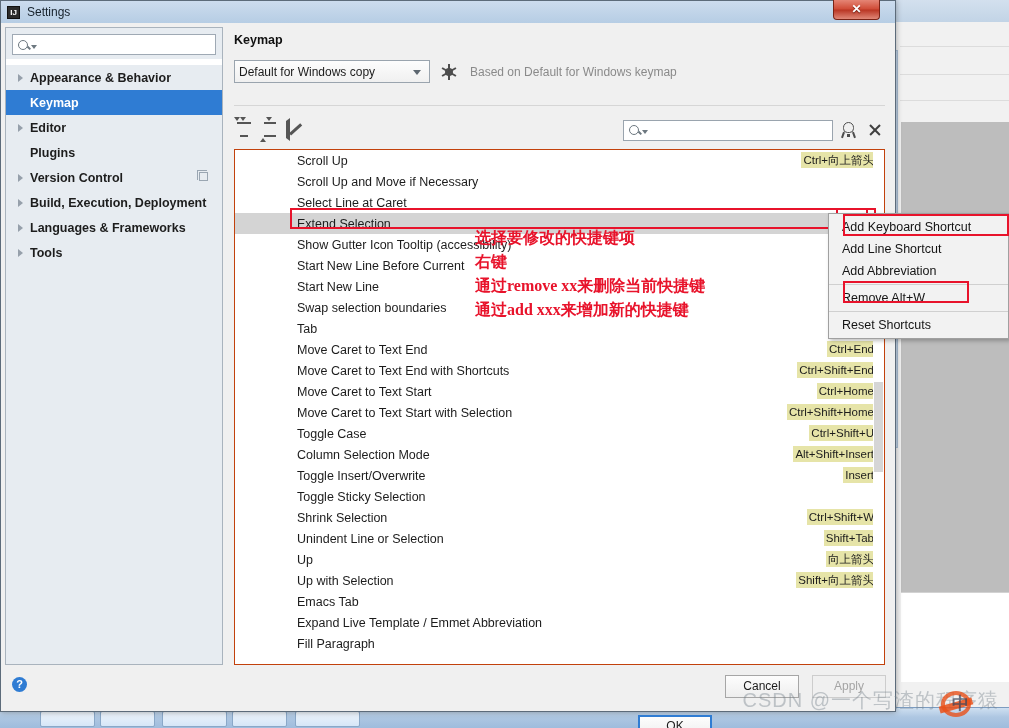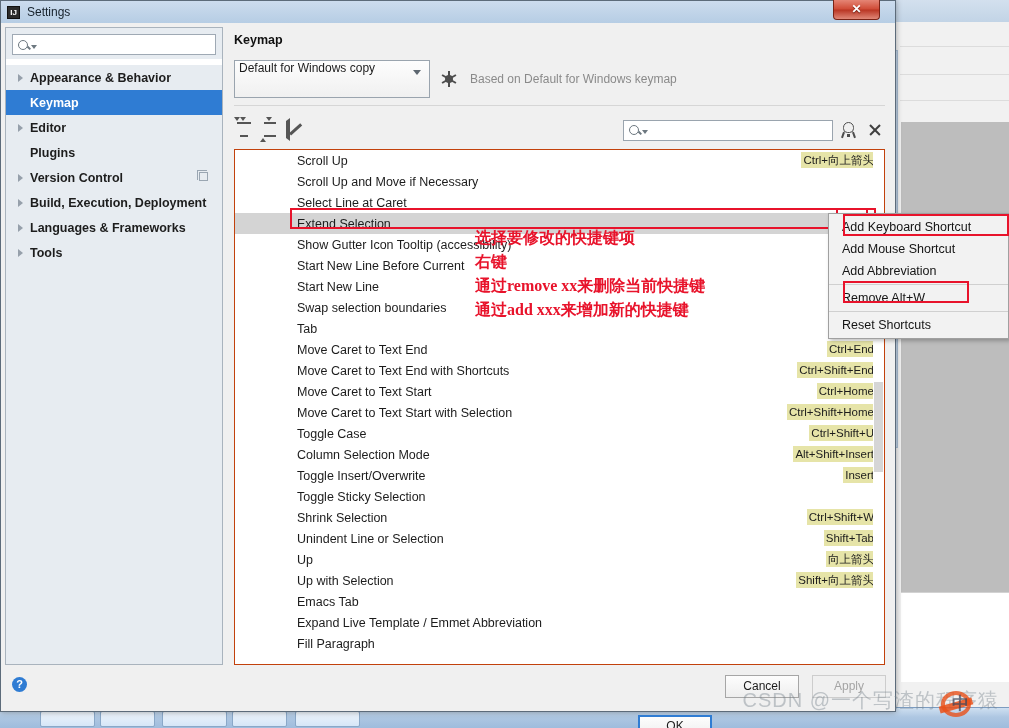--- a/index.html
+++ b/index.html
@@ -74,22 +74,22 @@
     border:1.4px solid #9aa6b2; }
   .copy-ico::before { content:""; position:absolute; left:-3px; top:-3px;
     width:9px; height:9px; border:1.4px solid #9aa6b2; border-right:none;
     border-bottom:none; }
 
   
   #pane { position:absolute; left:228px; top:4px; right:4px; bottom:46px; }
   #pane-title { font-size:12.5px; font-weight:bold; color:#111;
     padding:6px 0 0 5px; }
   #keymap-row { display:flex; align-items:center; margin:13px 0 0 5px; }
-  #keymap-select { width:196px; height:38px; background:linear-gradient(#fdfdfd,#f0f0f0);
-    border:1px solid #9aa4ae; display:flex; padding:0 4px;
+  #keymap-select { width:196px; height:23px; background:linear-gradient(#fdfdfd,#f0f0f0);
+    border:1px solid #9aa4ae; display:flex; align-items:center; padding:0 4px;
     font-size:12px; color:#1b1b1b; position:relative; }
   #keymap-select .sel-caret { position:absolute; right:8px; top:9px; width:0;height:0;
     border-left:4px solid transparent;border-right:4px solid transparent;
     border-top:5px solid #5d6770; }
   #gear { margin-left:12px; position:relative; width:14px; height:14px; }
   #gear .g-core { position:absolute; left:3px; top:3px; width:8px; height:8px;
     border:2.4px solid #4d4d4d; border-radius:50%; }
   #gear .sp { position:absolute; left:6px; top:-1px; width:2px; height:16px;
     background:#4d4d4d; }
   #gear .sp2 { transform:rotate(60deg); }
@@ -427,21 +427,21 @@
     <div class="anno" style="left: 475px; top: 276px; color: rgb(232, 19, 43);">通过remove  xx来删除当前快捷键</div>
     <div class="anno" style="left: 475px; top: 300px; color: rgb(232, 19, 43);">通过add  xxx来增加新的快捷键</div>
   </div>
 
 <div class="rbox" style="left:290px; top:208px; width:586px; height:21px;"></div>
 
 <div class="rbox" style="left:836px; top:208px; width:32px; height:24px;"></div>
 
 <div id="ctxmenu">
     <div class="mi">Add Keyboard Shortcut</div>
-    <div class="mi">Add Mouse Shortcut</div>
+    <div class="mi">Add Line Shortcut</div>
     <div class="mi">Add Abbreviation</div>
     <div class="sep"></div>
     <div class="mi">Remove Alt+W</div>
     <div class="sep"></div>
     <div class="mi">Reset Shortcuts</div>
   </div>
 
 <div class="rbox" style="left:843px; top:214px; width:166px; height:22px; z-index:50;"></div>
 <div class="rbox" style="left:843px; top:281px; width:126px; height:22px; z-index:50;"></div>
 

